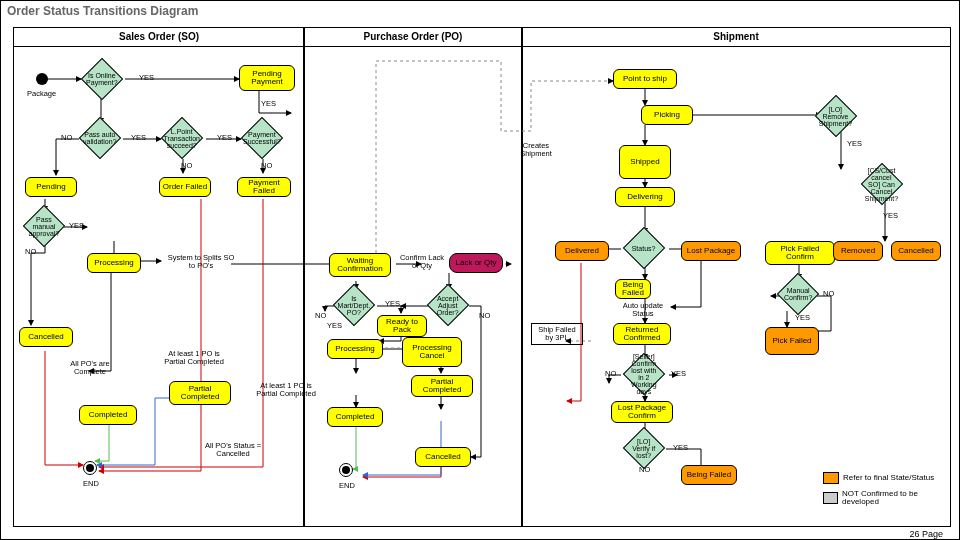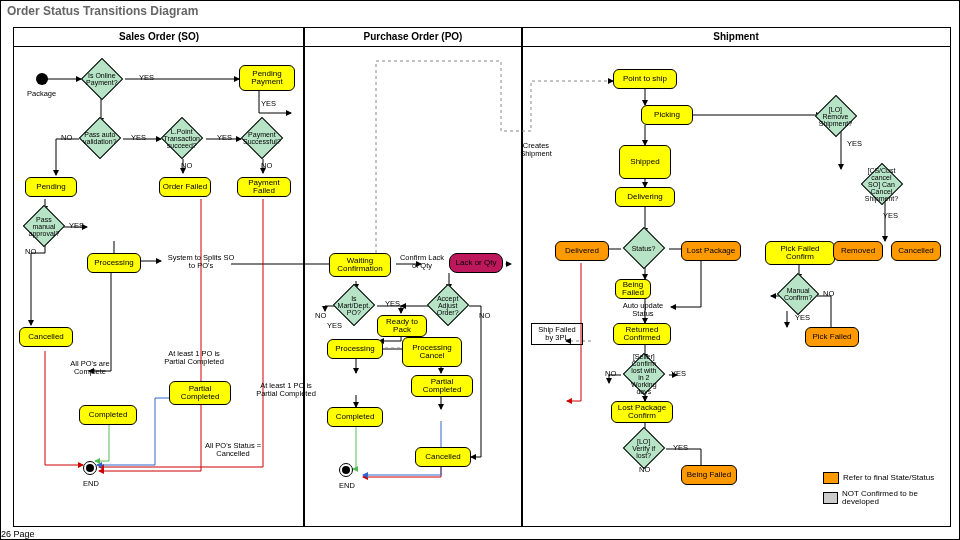--- a/index.html
+++ b/index.html
@@ -11,21 +11,21 @@
 .state{background:#ffff00;border:1px solid #000;border-radius:6px;font-size:8px}
 .state-orange{background:#ff9900;border:1px solid #000;border-radius:6px;font-size:8px}
 .state-grey{background:#be185d;border:1px solid #000;border-radius:8px;font-size:8px}
 .dec{background:#b7e4c7;border:1px solid #000;transform:rotate(45deg);width:30px;height:30px}
 .dec span{transform:rotate(-45deg);display:block;font-size:7px;text-align:center;line-height:1.0}
 .txt{font-size:7.5px;color:#000}
 .dot{width:12px;height:12px;background:#000;border-radius:50%}
 .ring{width:14px;height:14px;border:1px solid #000;border-radius:50%;display:flex;align-items:center;justify-content:center}
 .ring .inner{width:8px;height:8px;background:#000;border-radius:50%}
 .legend-box{width:14px;height:10px;border:1px solid #000;display:inline-block;vertical-align:middle;margin-right:4px}
-.footer{position:absolute;bottom:0;left:0;right:16px;text-align:left;font-size:9px}
+.footer{position:absolute;bottom:0;left:0;right:16px;text-align:right;font-size:9px}
 svg{position:absolute;top:0;left:0;pointer-events:none}
 </style>
 </head>
 <body>
 
 <div class="stage">
   <div class="title">Order Status Transitions Diagram</div>
 
   <div class="swim" style="left:302px;width:218px">
     <div class="swim-hdr">Purchase Order (PO)</div>
@@ -218,21 +218,21 @@
   <div class="node state-orange" style="left:832px;top:240px;width:50px;height:20px">Removed</div>
   <div class="node state-orange" style="left:890px;top:240px;width:50px;height:20px">Cancelled</div>
   <div class="node txt" style="left:612px;top:300px;width:60px">Auto update Status</div>
   <div class="node dec" style="left:782px;top:278px">
       <span>Manual Confirm?</span>
     </div>
   <div class="node txt" style="left:820px;top:288px">NO</div>
   <div class="node txt" style="left:792px;top:312px">YES</div>
   <div class="node txt" style="left:530px;top:322px;width:52px;border:1px solid #000;padding:2px">Ship Failed by 3PL</div>
   <div class="node state" style="left:612px;top:322px;width:58px;height:22px">Returned Confirmed</div>
-  <div class="node state-orange" style="left:804px;top:326px;width:54px;height:20px">Pick Failed</div>
+  <div class="node state-orange" style="left:764px;top:326px;width:54px;height:28px">Pick Failed</div>
   <div class="node dec" style="left:628px;top:358px">
       <span>[Seller] Confirm lost with in 2 Working days</span>
     </div>
   <div class="node txt" style="left:602px;top:368px">NO</div>
   <div class="node txt" style="left:668px;top:368px">YES</div>
   <div class="node state" style="left:610px;top:400px;width:62px;height:22px">Lost Package Confirm</div>
   <div class="node dec" style="left:628px;top:432px">
       <span>[LO] Verify if lost?</span>
     </div>
   <div class="node txt" style="left:670px;top:442px">YES</div>

